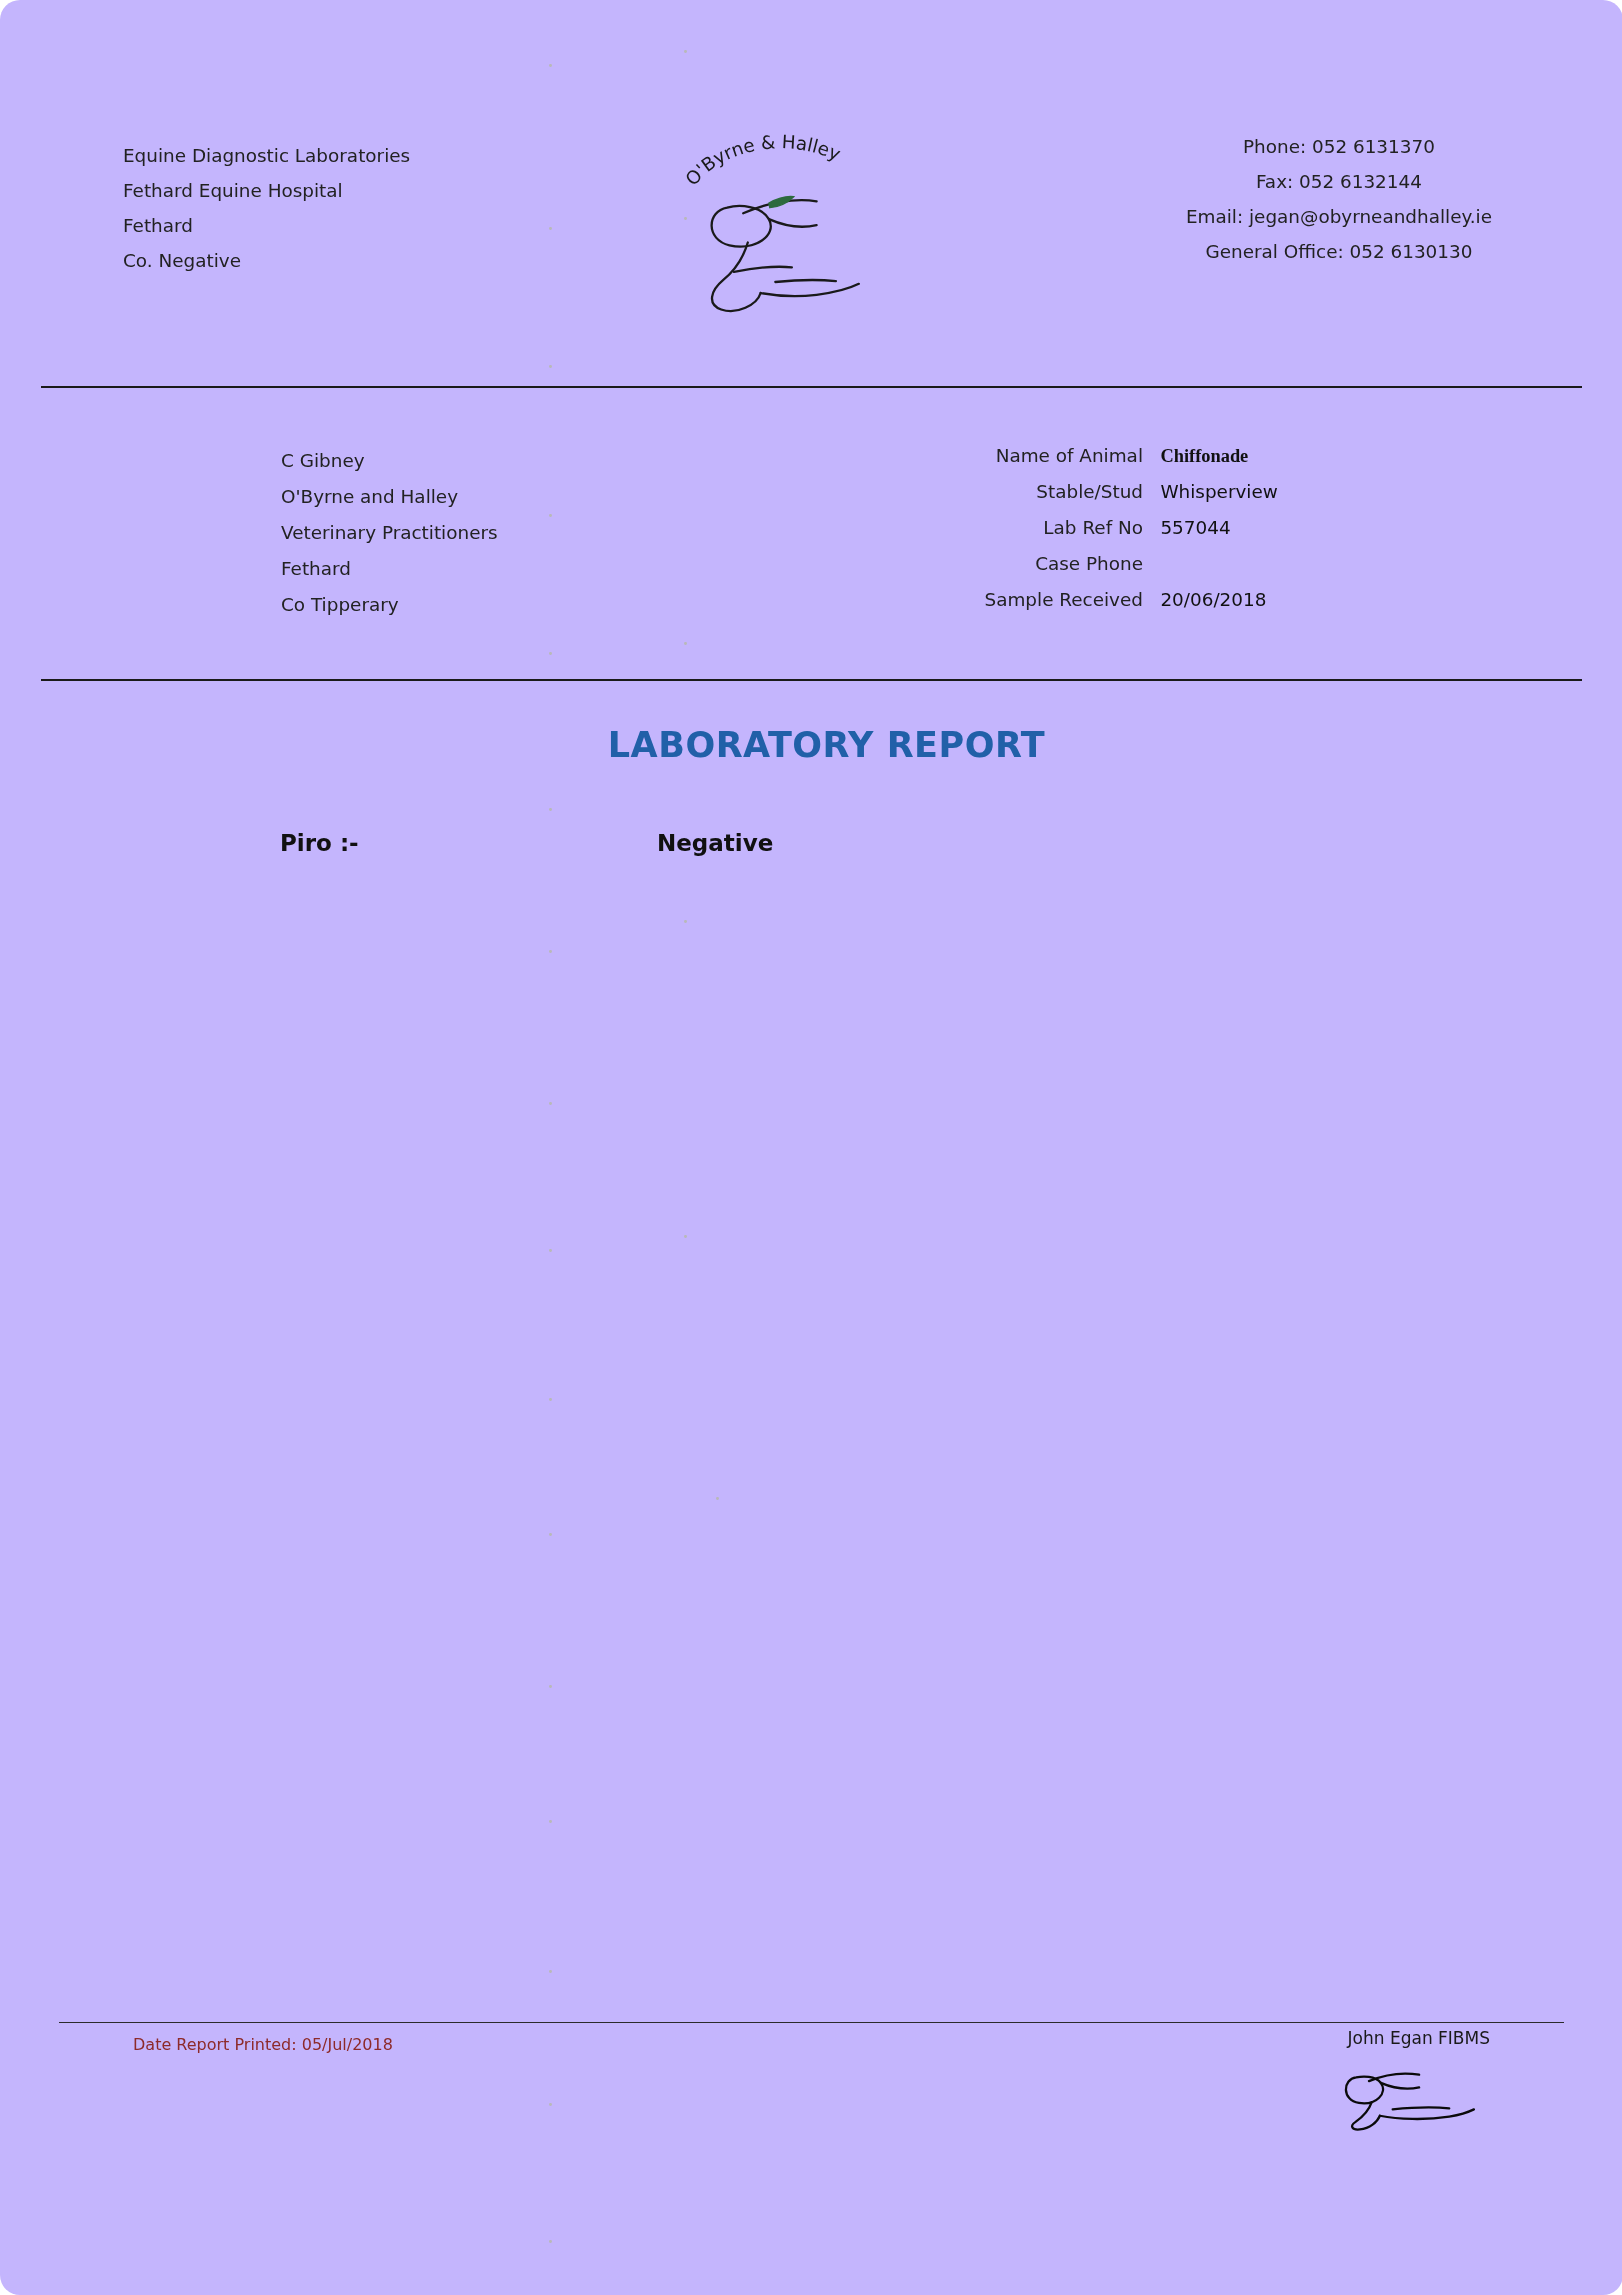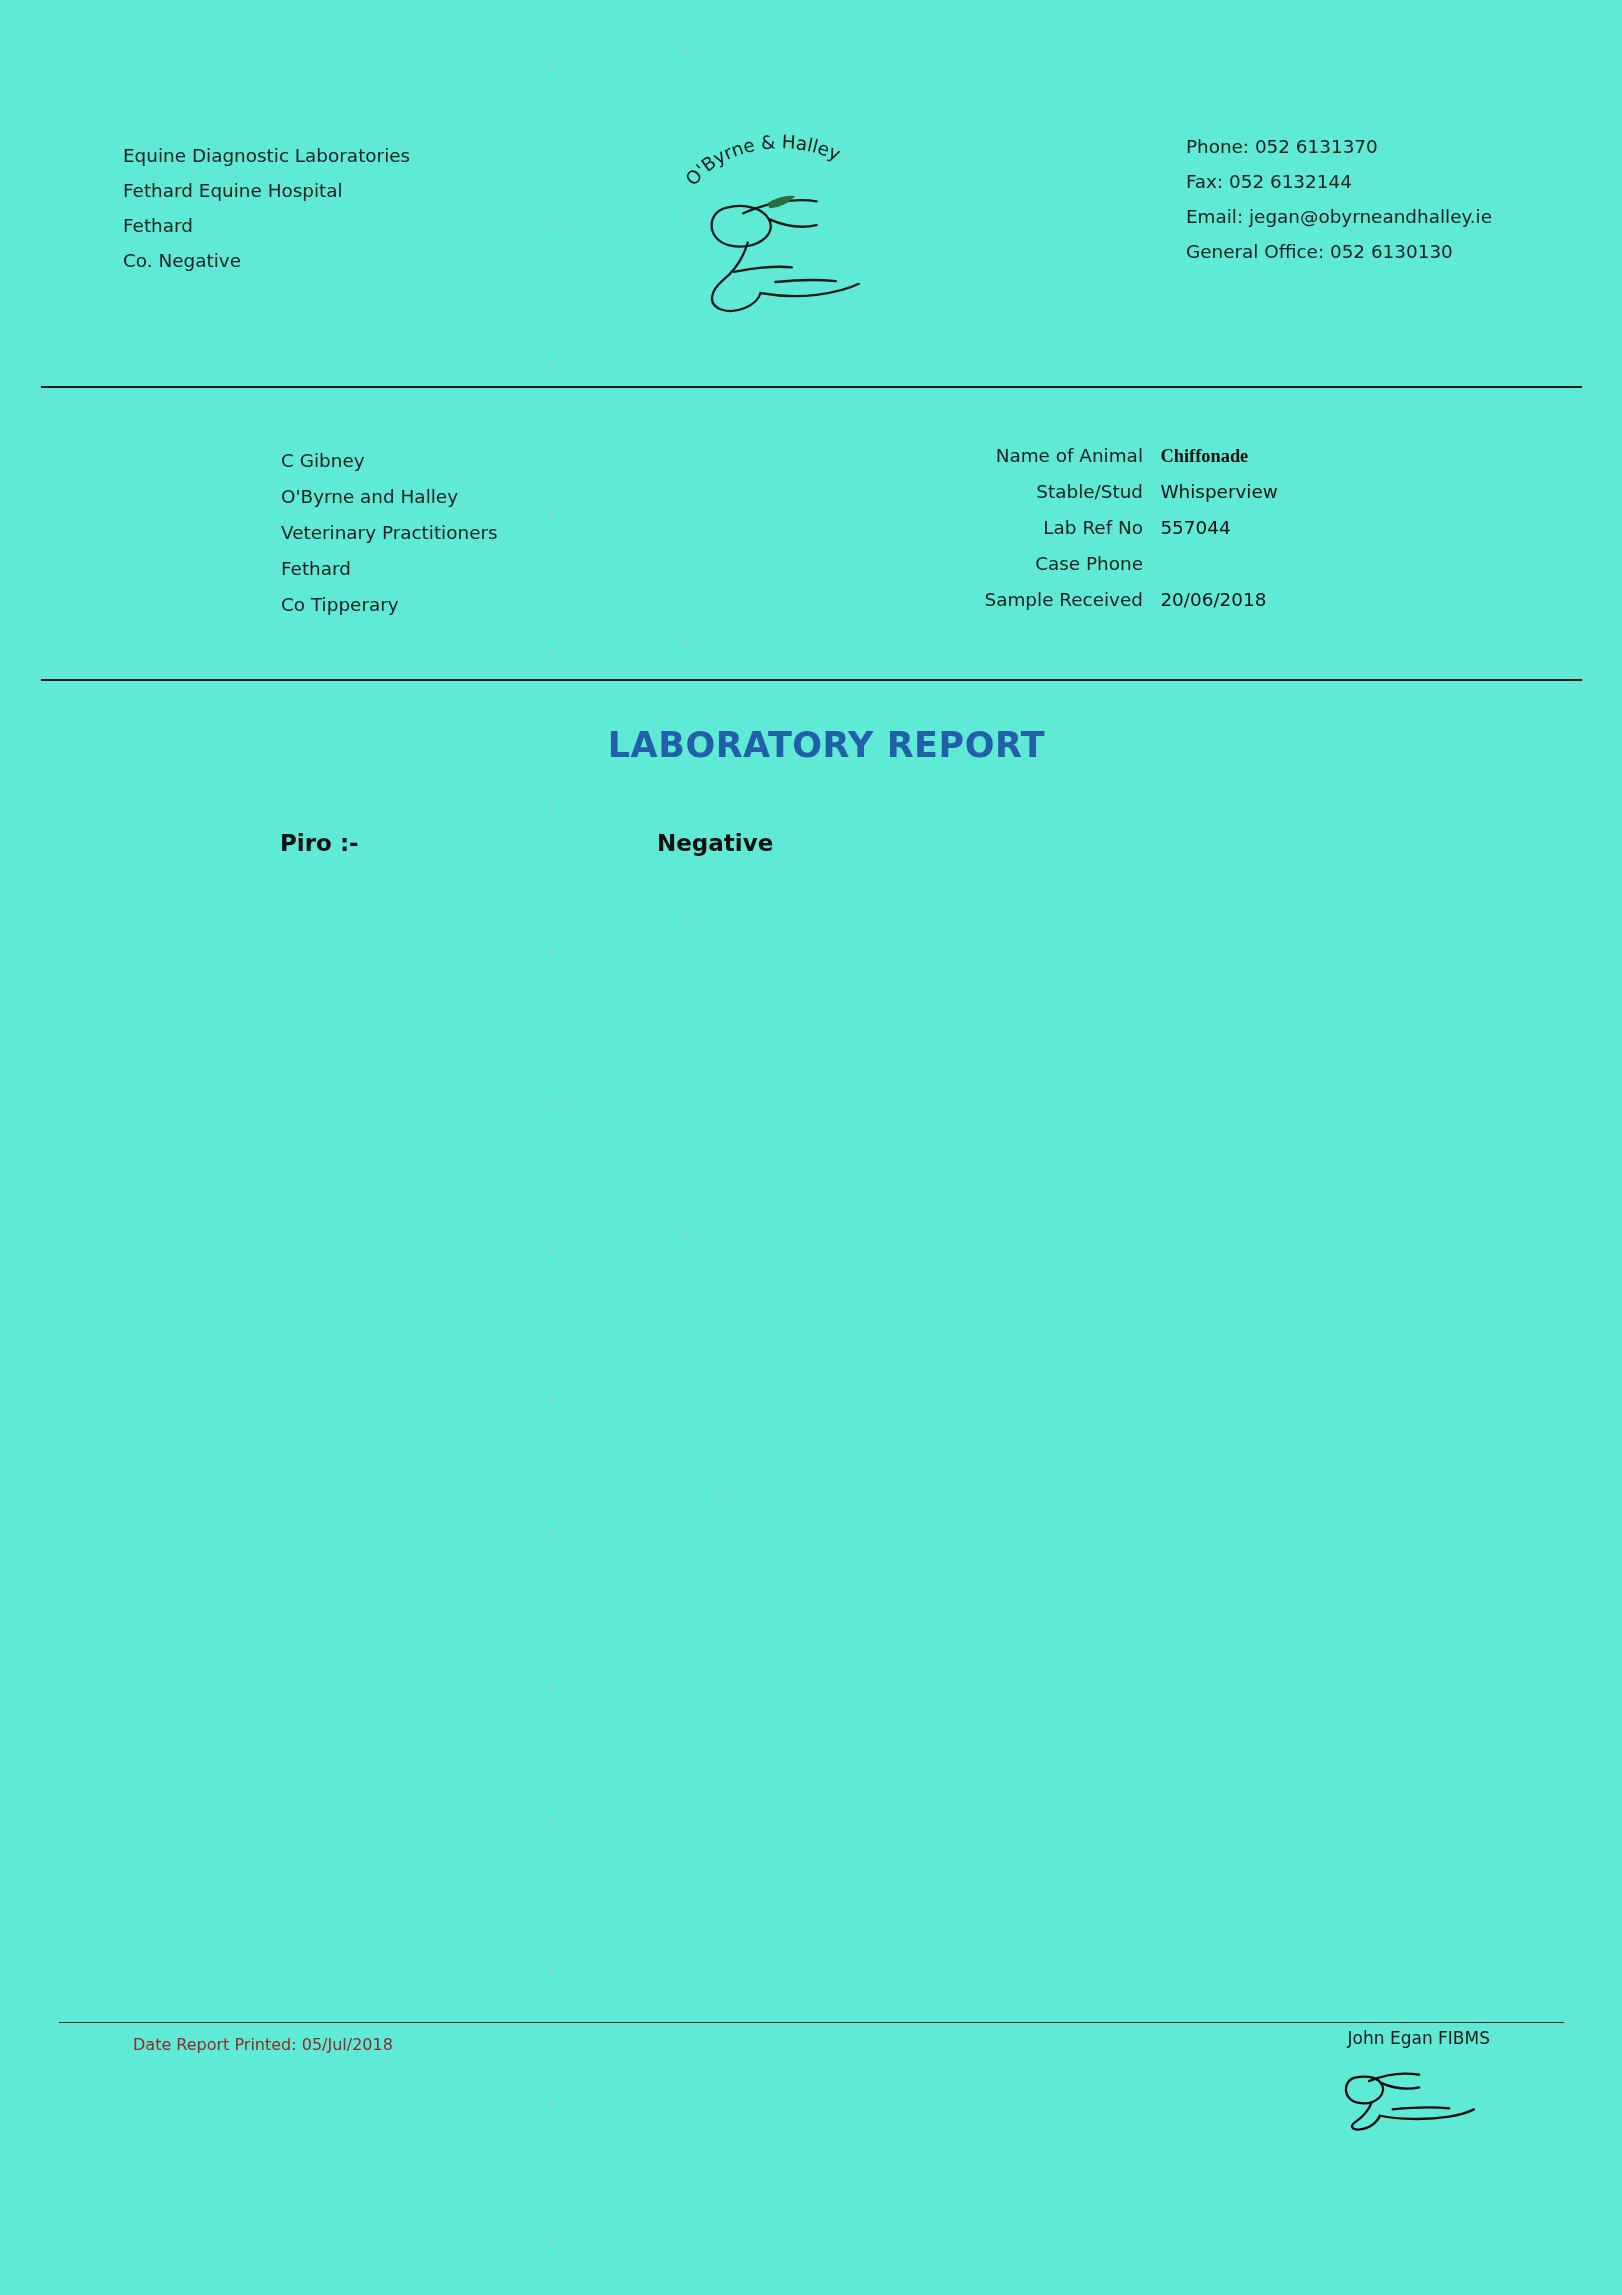--- a/index.html
+++ b/index.html
@@ -12,21 +12,22 @@
     height: 2295px;
     position: relative;
     font-family: "DejaVu Sans", sans-serif;
     color: #1a1a1a;
     overflow: hidden;
   }
 
   .page {
     position: absolute;
     inset: 0;
-    background: #5eead4;
+    background: #c4b5fd;
+    border-radius: 20px;
   }
 
   
   .header {
     position: absolute;
     top: 129px;
     left: 0;
     right: 0;
     height: 230px;
   }
@@ -39,21 +40,21 @@
     color: #222;
     white-space: nowrap;
   }
   .contact-right {
     position: absolute;
     right: 131px;
     top: 0px;
     font-size: 18.4px;
     line-height: 35px;
     color: #222;
-    text-align: left;
+    text-align: center;
     white-space: nowrap;
   }
 
   
   .logo {
     position: absolute;
     left: 679px;
     top: 4.6px;
     width: 211px;
     height: 207px;

